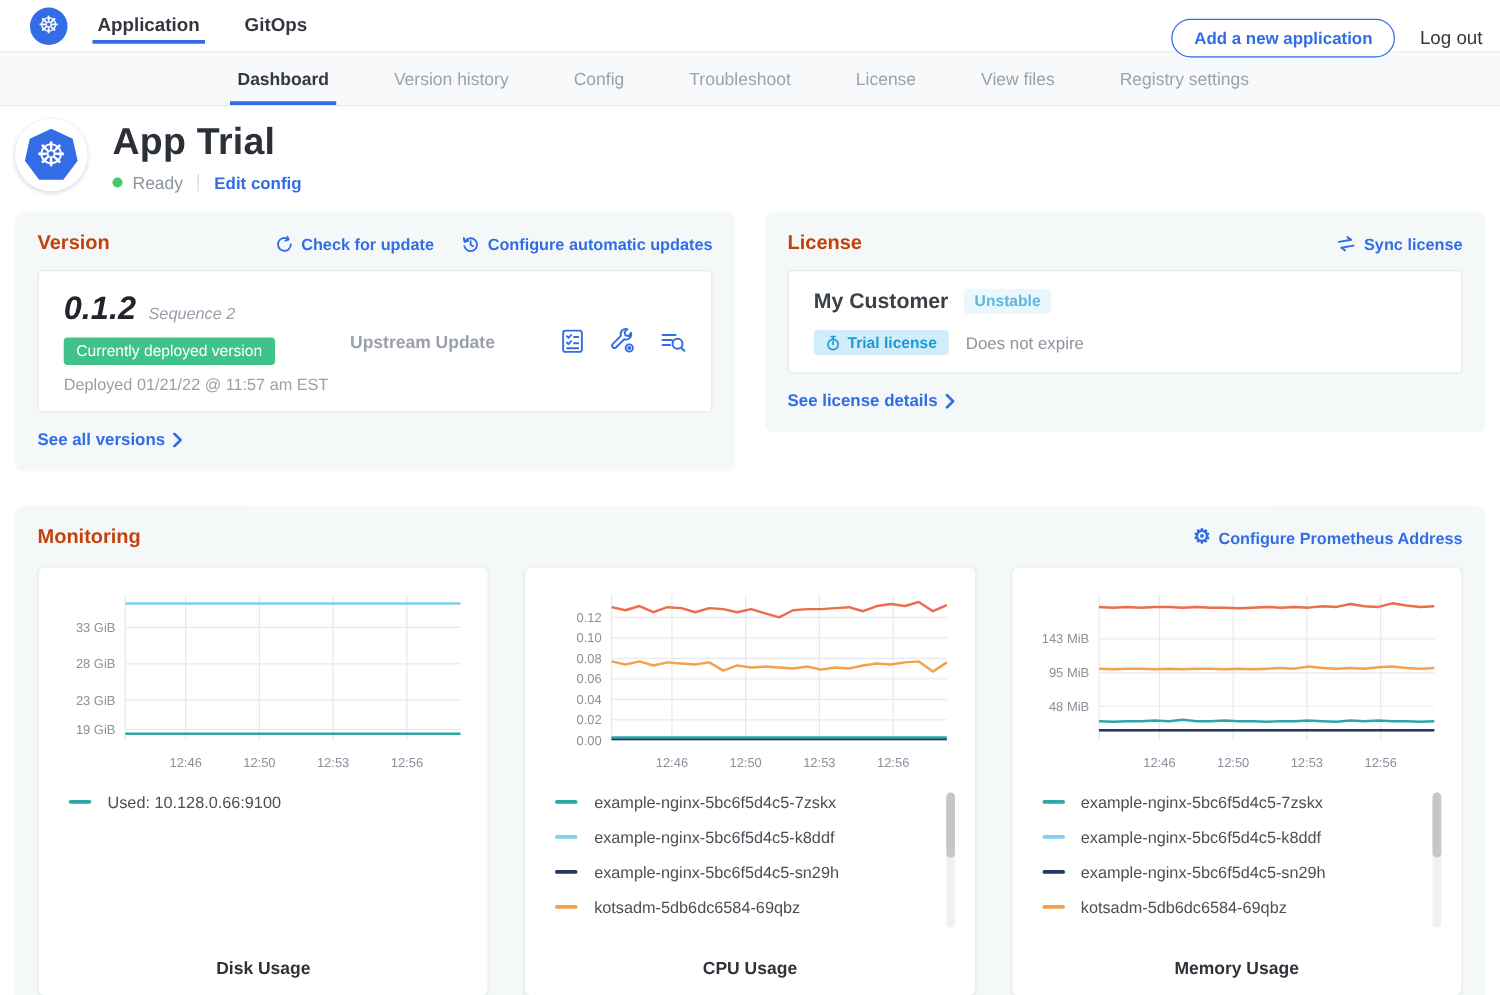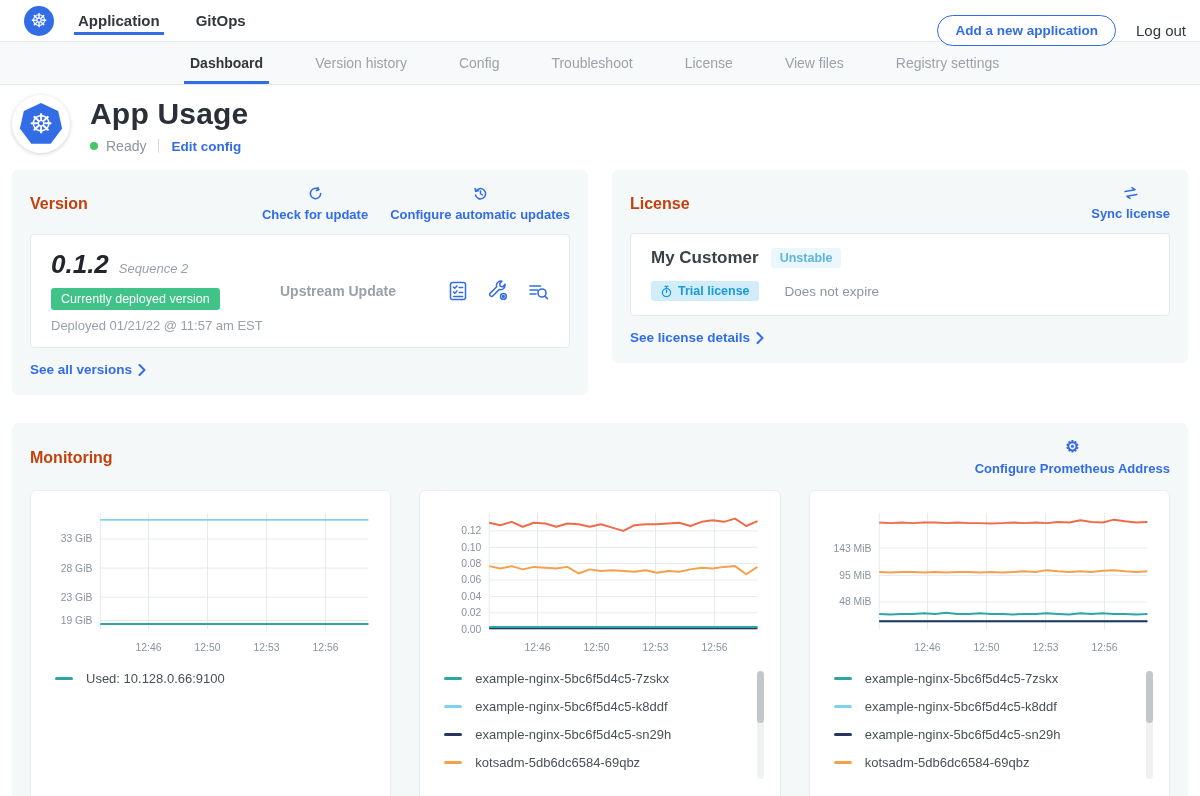--- a/index.html
+++ b/index.html
@@ -73,21 +73,21 @@
 
   
   main { padding:0 12px 26px; }
   .cards-row { display:flex; gap:24px; align-items:flex-start; }
   .card {
     background:#f4f8f9; border-radius:6px; padding:16px 18px 18px; flex:1;
   }
   .card-head { display:flex; align-items:center; }
   .card-head h2 { font-size:16px; font-weight:700; color:#c2410c; }
   .card-actions { margin-left:auto; display:flex; align-items:center; gap:22px; }
-  .action-link { display:flex; align-items:center; gap:6px; font-size:13px; font-weight:700; color:#326de6;flex-direction:column; }
+  .action-link { display:flex; align-items:center; gap:6px; font-size:13px; font-weight:700; color:#326de6; }
   .action-link svg { flex:0 0 auto; }
   .inner-box {
     margin-top:12px; background:#fff; border:1px solid #e5e9ec; border-radius:4px;
     padding:14px 20px;
   }
   .see-link { display:inline-flex; align-items:center; gap:6px; margin-top:14px; font-size:13.5px; font-weight:700; color:#326de6; }
 
   
   .version-box { display:flex; align-items:center; min-height:108px; }
   .version-left { width:215px; flex:0 0 auto; }
@@ -103,21 +103,21 @@
   .version-icons { margin-left:auto; display:flex; align-items:center; gap:18px; color:#326de6; }
   .version-icons span { display:flex; cursor:pointer; }
 
   
   .license-row1 { display:flex; align-items:center; gap:12px;text-align:center; }
   .customer-name { font-size:17px; font-weight:700; color:#3a4048; }
   .channel-badge {
     background:#eaf7fd; color:#5fb6dd; font-size:12.5px; font-weight:700;
     padding:3px 9px; border-radius:3px;
   }
-  .license-row2 { display:flex; align-items:center; gap:26px; margin-top:13px; }
+  .license-row2 { display:flex; align-items:center; gap:14px; margin-top:13px; }
   .trial-badge {
     display:inline-flex; align-items:center; gap:5px;
     background:#d2edfa; color:#1a9bd8; font-size:12.5px; font-weight:700;
     padding:3px 9px; border-radius:3px;
   }
   .expiry { font-size:13.5px; color:#8d949c; }
 
   
   .monitoring { margin-top:28px; }
   .charts-row { display:flex; gap:28px; margin-top:14px; }
@@ -185,21 +185,21 @@
   <a class="subnav-tab">
       <span>Registry settings</span>
     </a>
 </nav>
 
 <section class="app-header">
   <div class="app-icon">
     <div class="hept">☸</div>
   </div>
   <div class="app-title-block">
-    <div class="app-name">App Usage</div>
+    <div class="app-name">App Trial</div>
     <div class="app-status-row">
       <span class="status-dot"></span>
       <span class="status-text">Ready</span>
       <span class="v-divider"></span>
       <a class="edit-config">Edit config</a>
     </div>
   </div>
 </section>
 
 <main>

